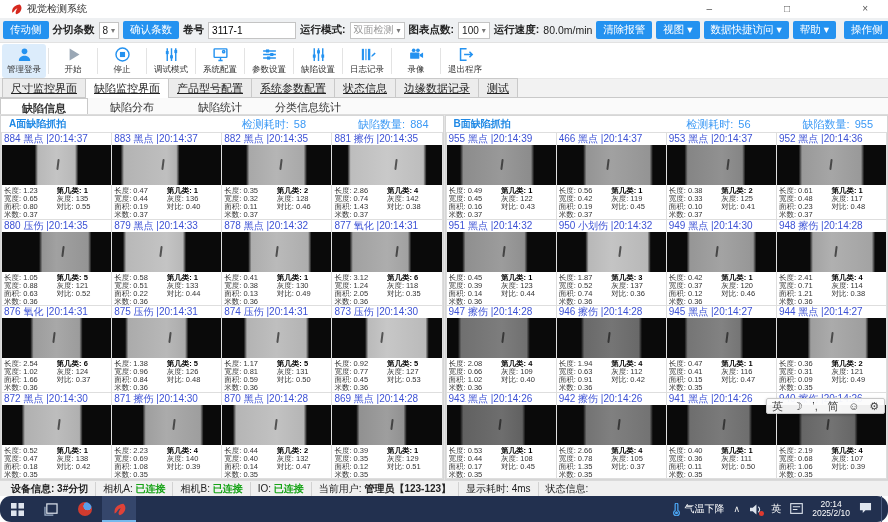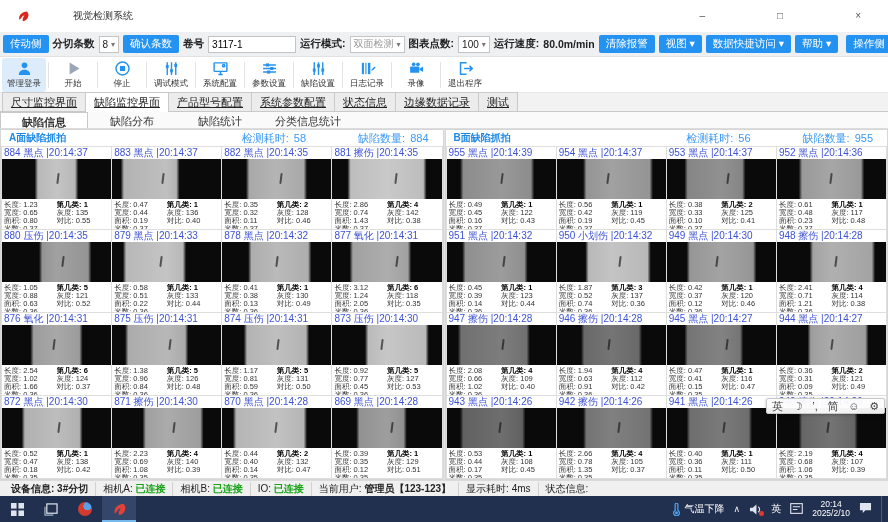--- a/index.html
+++ b/index.html
@@ -1,35 +1,35 @@
 <!DOCTYPE html>
 <html><head>
 <meta charset="utf-8">
 <style>
   * { margin:0; padding:0; box-sizing:border-box; }
   html,body { width:888px; height:522px; overflow:hidden; }
   body { font-family:"Liberation Sans","DejaVu Sans",sans-serif; font-size:11px; color:#222; background:#fff; }
   .app { position:relative; width:888px; height:522px; display:flex; flex-direction:column; background:#fff; }
 
   
-  .titlebar { height:32px; display:flex; align-items:center; padding:0 17px; background:#fff; flex:none;gap:39px; }
+  .titlebar { height:18px; display:flex; align-items:center; padding:0 10px; background:#fff; flex:none; }
   .logo { width:12px; height:12px; display:inline-block; }
   .apptitle { font-size:10px; margin-left:5px; color:#333; }
   .wincontrols { margin-left:auto; display:flex; gap:72px; padding-right:10px; color:#555; font-size:10px; }
   .wincontrols span { cursor:default; line-height:10px; }
 
   
   .toolbar { height:25px; background:#eef0f2; border-bottom:1px solid #e2e2e2; display:flex; align-items:center; gap:4px; padding:0 3px; flex:none; }
   .btn-blue { background:#2492f0; color:#fff; border:none; border-radius:2px; font-size:10.5px; padding:3px 7px; line-height:1.1; white-space:nowrap; font-family:inherit; }
   .tlabel { font-weight:bold; font-size:10.5px; white-space:nowrap; }
   .combo { background:#fff; border:1px solid #c4c4c4; height:17px; display:flex; align-items:center; padding:0 3px; font-size:10px; white-space:nowrap; }
   .combo .caret { margin-left:auto; color:#777; font-size:8px; padding-left:3px; }
   .combo.disabled span:first-child { color:#999; }
   .tinput { width:88px; height:17px; border:1px solid #c4c4c4; font-size:10px; padding:0 3px; font-family:inherit; }
-  .speedval { font-weight:bold; font-size:10.5px; white-space:nowrap; }
+  .speedval { font-weight:normal; font-size:10.5px; white-space:nowrap; }
   .spacer { flex:1; }
 
   
   .ribbon { height:36px; background:#fff; border-bottom:1px solid #e8e8e8; display:flex; align-items:center; padding:0 2px; flex:none; }
   .ribbon-btn { width:44px; display:flex; flex-direction:column; align-items:center; gap:1px; color:#2492f0; padding:2px 0; border-radius:3px; cursor:default; }
   .ribbon-btn .icon { width:17px; height:17px; }
   .ribbon-btn .icon svg { width:17px; height:17px; display:block; }
   .ribbon-btn .lbl { font-size:8.5px; color:#333; white-space:nowrap; }
   .ribbon-btn.active { background:#dcecfb; }
   .ribbon-btn.disabled { color:#9aa7b5; }
@@ -66,21 +66,21 @@
 
   
   .statusbar { height:16px; background:#f0f0f0; border-top:1px solid #dadada; display:flex; align-items:center; font-size:10px; padding:0 4px; flex:none; }
   .sb-item { padding:0 7px; white-space:nowrap; }
   .sb-item.divided { border-left:1px solid #d2d2d2; }
   .sb-val-green { color:#15a315; font-weight:bold; }
   .sb-val-bold { font-weight:bold; }
   .sb-lab-bold { font-weight:bold; }
 
   
-  .taskbar { height:26px; background:#22304f; display:flex; align-items:center; color:#fff; flex:none; }
+  .taskbar { height:26px; background:#22304f; display:flex; align-items:center; color:#fff; flex:none;border-radius:11px; }
   .tb-btn { width:34px; height:26px; display:flex; align-items:center; justify-content:center; flex:none; }
   .tb-btn svg { display:block; }
   .tb-btn.active { background:#35466b; box-shadow:inset 0 -2px 0 #76b9ed; }
   .tb-right { margin-left:auto; display:flex; align-items:center; gap:9px; padding-right:3px; font-size:10px; }
   .tb-weather { display:flex; align-items:center; gap:4px; }
   .tb-chevron { font-size:9px; color:#eee; }
   .tb-lang { font-size:10px; }
   .tb-clock { text-align:center; font-size:8.5px; line-height:9.5px; }
   .tb-peek { width:4px; height:26px; border-left:1px solid #4a5a7d; }
   .tray-badge { position:absolute; right:-2px; bottom:-1px; width:5px; height:5px; background:#e03a2f; border-radius:50%; }
@@ -609,21 +609,21 @@
                 <div>米数: 0.37</div>
               </div>
               <div class="ci-col">
                 <div class="cls">第几类: 1</div>
                 <div>灰度: 122</div>
                 <div>对比: 0.43</div>
               </div>
             </div>
           </div>
           <div class="card">
-            <div class="card-head">954 黑点 |20:14:37</div>
+            <div class="card-head">466 黑点 |20:14:37</div>
             <div class="thumb" style="background: linear-gradient(90deg, rgb(10, 10, 10) 0px, rgb(10, 10, 10) 24%, rgb(148, 148, 148) 27%, rgb(161, 161, 161) 50%, rgb(148, 148, 148) 85%, rgb(10, 10, 10) 88%);">
               <i class="defect-mark" style="left: 46%;"></i>
             </div>
             <div class="card-info">
               <div class="ci-col">
                 <div>长度: 0.56</div>
                 <div>宽度: 0.42</div>
                 <div>面积: 0.19</div>
                 <div>米数: 0.37</div>
               </div>

